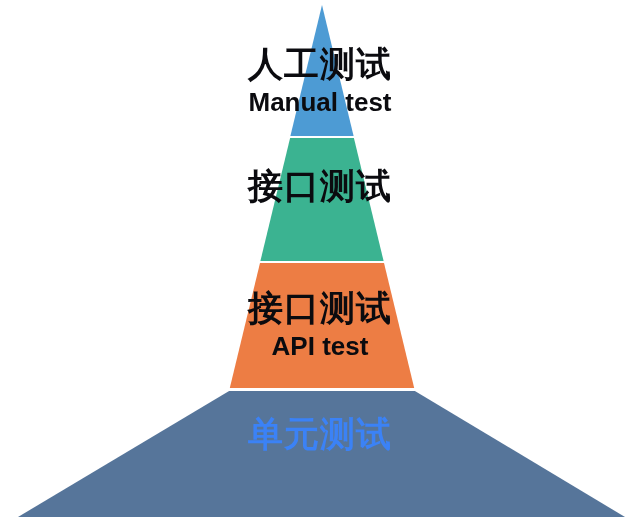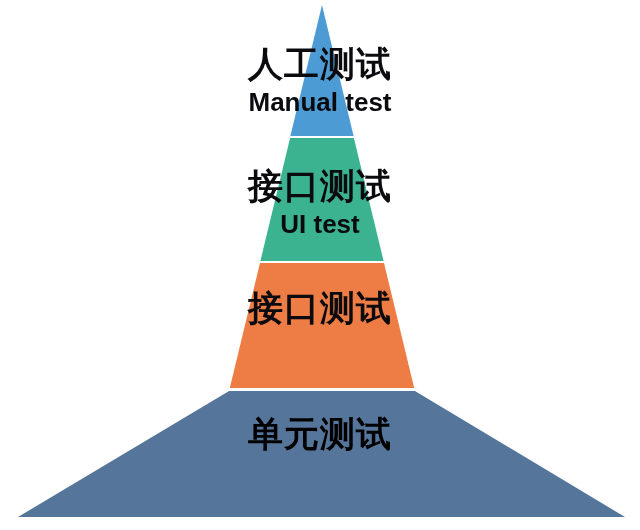--- a/index.html
+++ b/index.html
@@ -81,25 +81,25 @@
 
   <div class="layer-labels">
 
     <div class="layer-label" id="label-manual" style="color: rgb(11, 11, 15);">
       <div class="label-cn">人工测试</div>
       <div class="label-en">Manual test</div>
     </div>
 
     <div class="layer-label" id="label-ui" style="color: rgb(11, 11, 15);">
       <div class="label-cn">接口测试</div>
-      <div class="label-en">UI test</div>
     </div>
 
     <div class="layer-label" id="label-api" style="color: rgb(11, 11, 15); text-align: center;">
       <div class="label-cn">接口测试</div>
+      <div class="label-en">API test</div>
     </div>
 
-    <div class="layer-label" id="label-unit" style="color: #000000;">
+    <div class="layer-label" id="label-unit" style="color: #3b82f6;">
       <div class="label-cn">单元测试</div>
     </div>
 
   </div>
 </div>
 
 </body></html>

